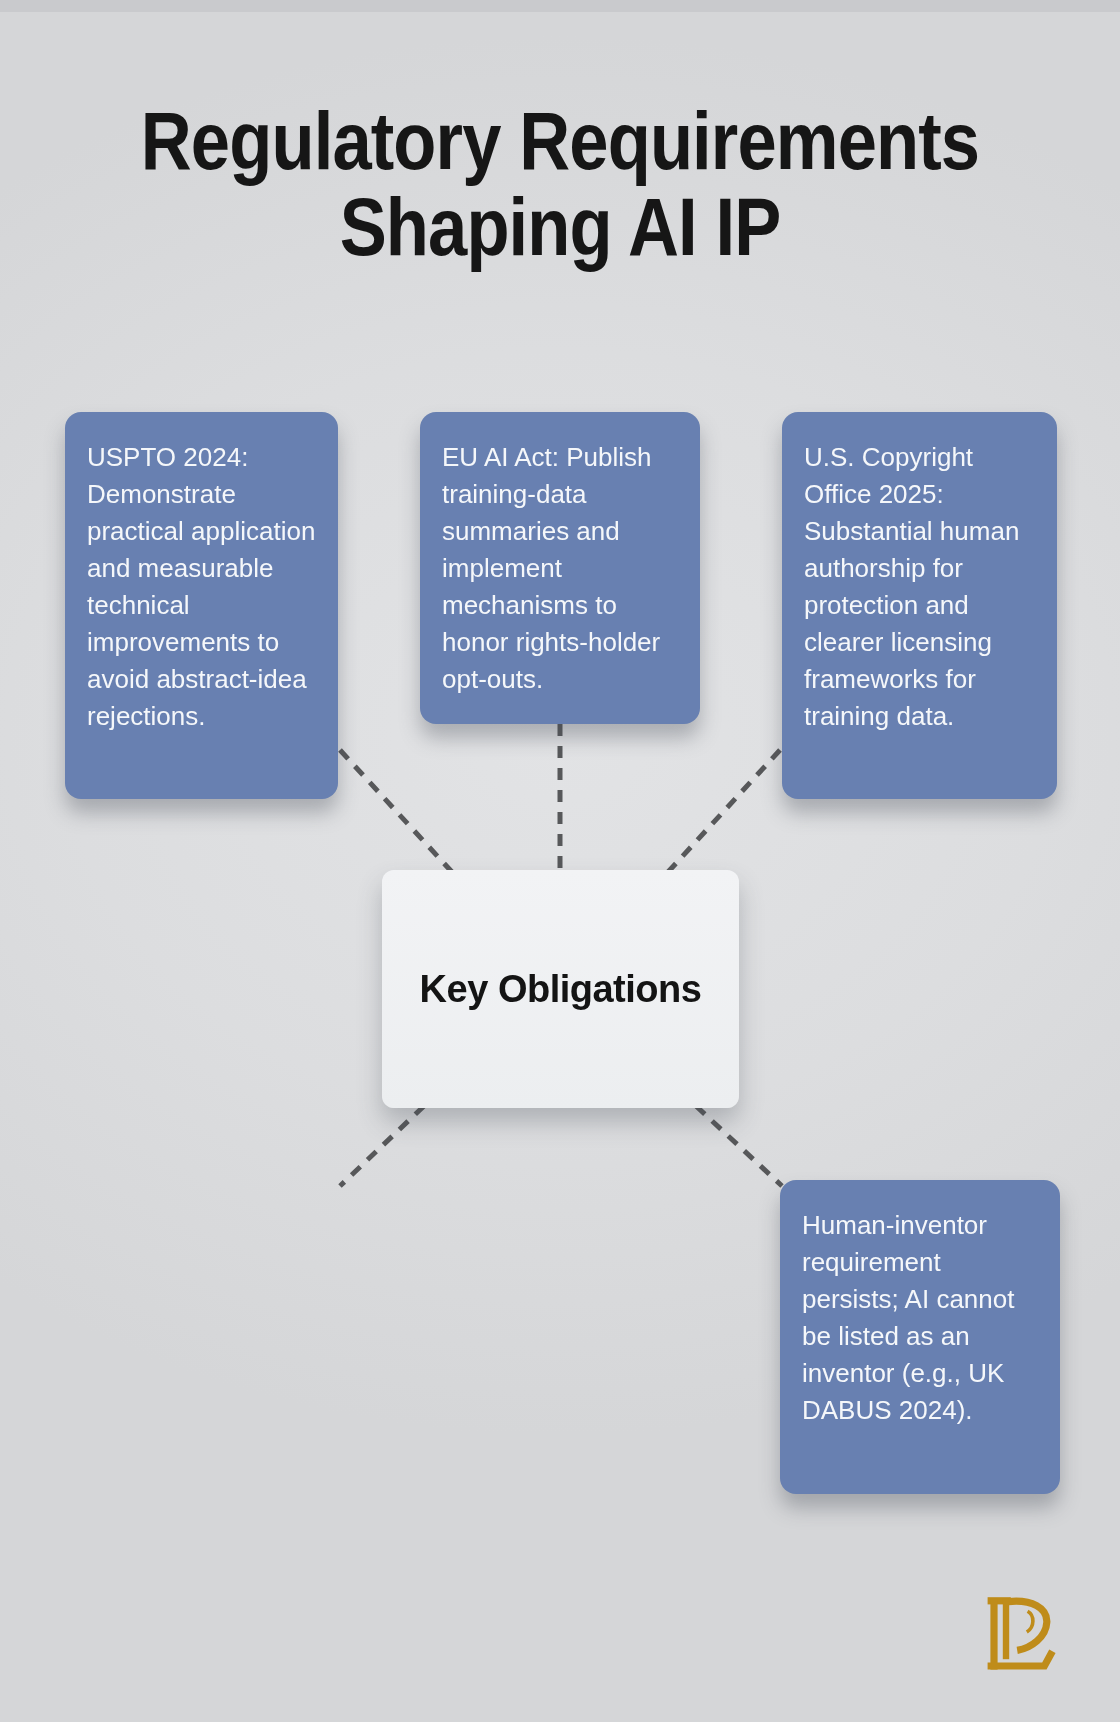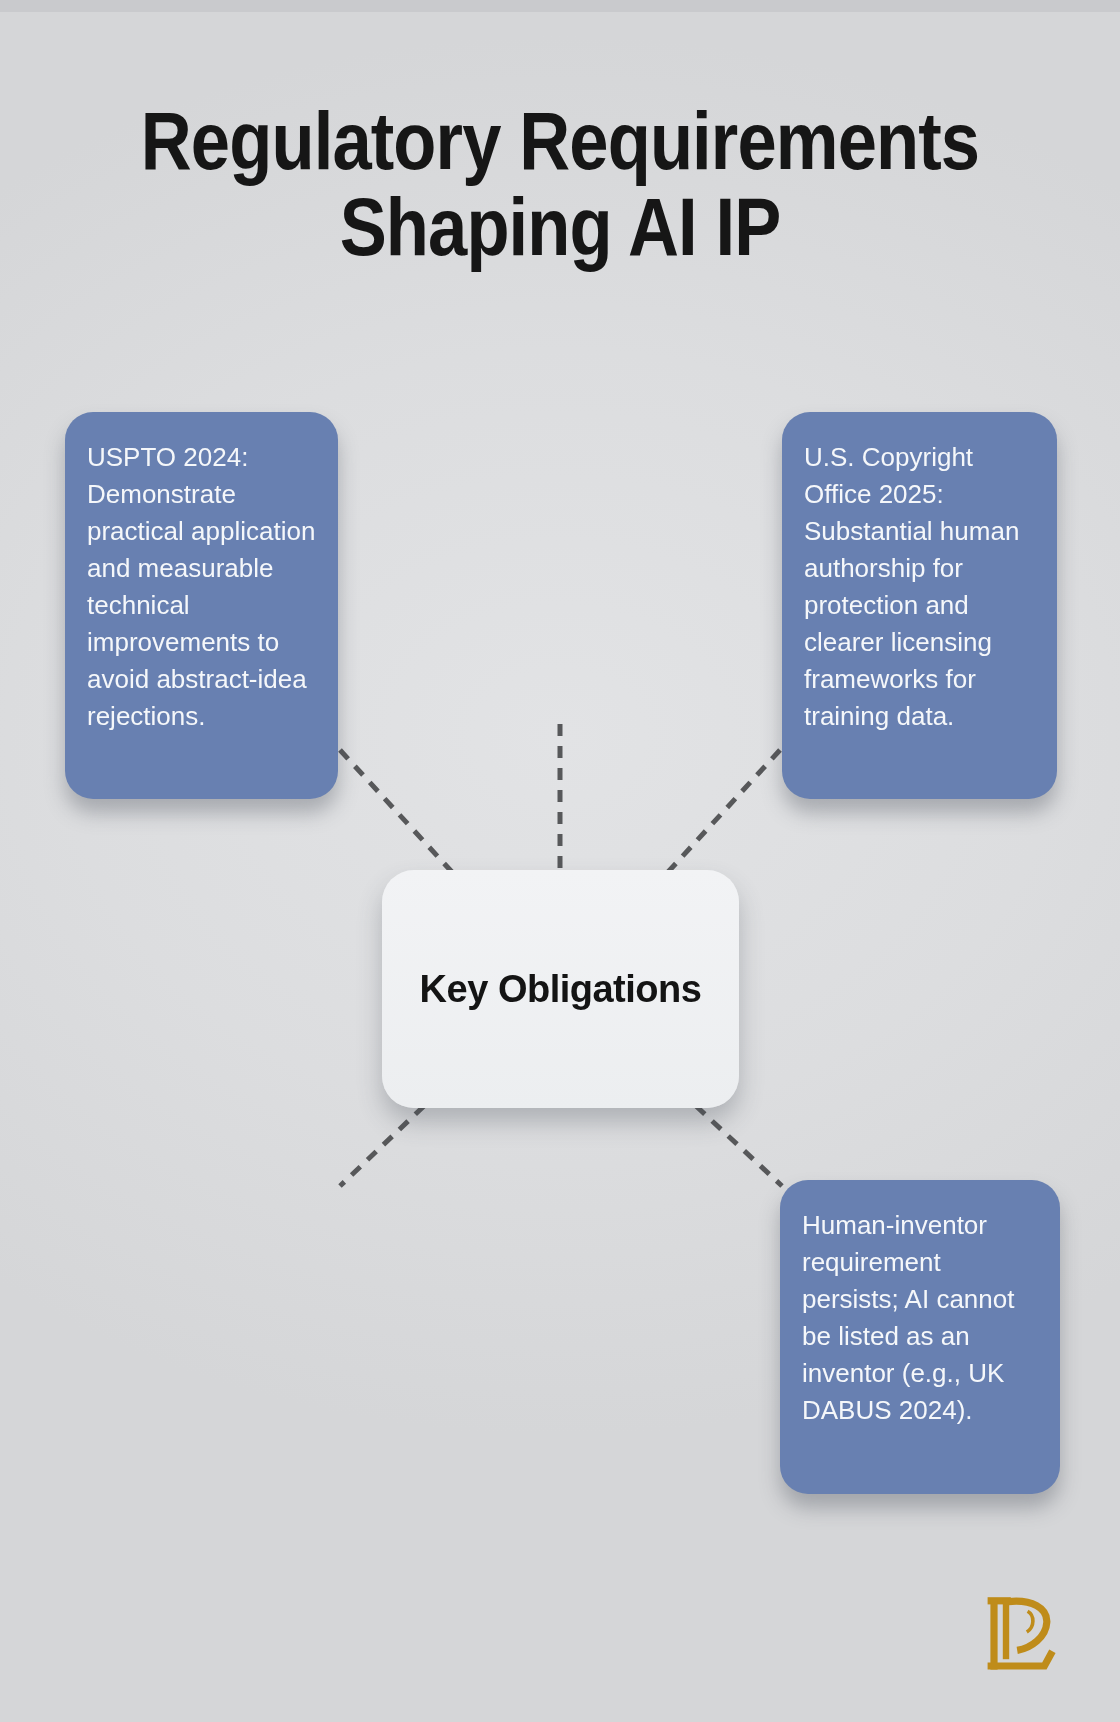--- a/index.html
+++ b/index.html
@@ -33,39 +33,39 @@
   }
   .connectors line{
     stroke:#57585a;
     stroke-width:5;
     stroke-dasharray:12 10;
   }
   .node{
     position:absolute;
     box-sizing:border-box;
     background:#6880b1;
-    border-radius:28px;
+    border-radius:16px;
     color:#f5f7fa;
     font-size:26px;
     line-height:37px;
     padding:27px 20px 0 22px;
     box-shadow:0 14px 20px rgba(70,75,85,0.35);
     z-index:2;
   }
   .node-tl{left:65px;  top:400px;  width:273px; height:387px;}
   .node-tm{left:420px; top:400px;  width:280px; height:312px;}
   .node-tr{left:782px; top:400px;  width:275px; height:387px; padding-right:16px;}
   .node-bl{left:62px;  top:1167px; width:276px; height:238px;}
   .node-br{left:780px; top:1168px; width:280px; height:314px;}
   .center-node{
     position:absolute;
     left:382px; top:858px;
     width:357px; height:238px;
     background:linear-gradient(180deg,#f2f3f5 0%,#eceef0 100%);
-    border-radius:32px;
+    border-radius:12px;
     box-shadow:0 14px 24px rgba(70,75,85,0.30);
     display:flex;
     align-items:center;
     justify-content:center;
     z-index:2;
   }
   .center-label{
     font-weight:700;
     font-size:38px;
     color:#141414;
@@ -93,20 +93,23 @@
     <line x1="560" y1="712" x2="560" y2="860"></line>
     <line x1="780" y1="738" x2="668" y2="860"></line>
     <line x1="424" y1="1094" x2="340" y2="1174"></line>
     <line x1="696" y1="1094" x2="782" y2="1174"></line>
   </svg>
 
   <div class="node node-tl">
     <span>USPTO 2024: Demonstrate practical application and measurable technical improvements to avoid abstract-idea rejections.</span>
   </div>
 
+  <div class="node node-tm">
+    <span>EU AI Act: Publish training-data summaries and implement mechanisms to honor rights-holder opt-outs.</span>
+  </div>
 
   <div class="node node-tr">
     <span>U.S. Copyright Office 2025: Substantial human authorship for protection and clearer licensing frameworks for training data.</span>
   </div>
 
 
   <div class="node node-br">
     <span>Human-inventor requirement persists; AI cannot be listed as an inventor (e.g., UK DABUS 2024).</span>
   </div>
 

